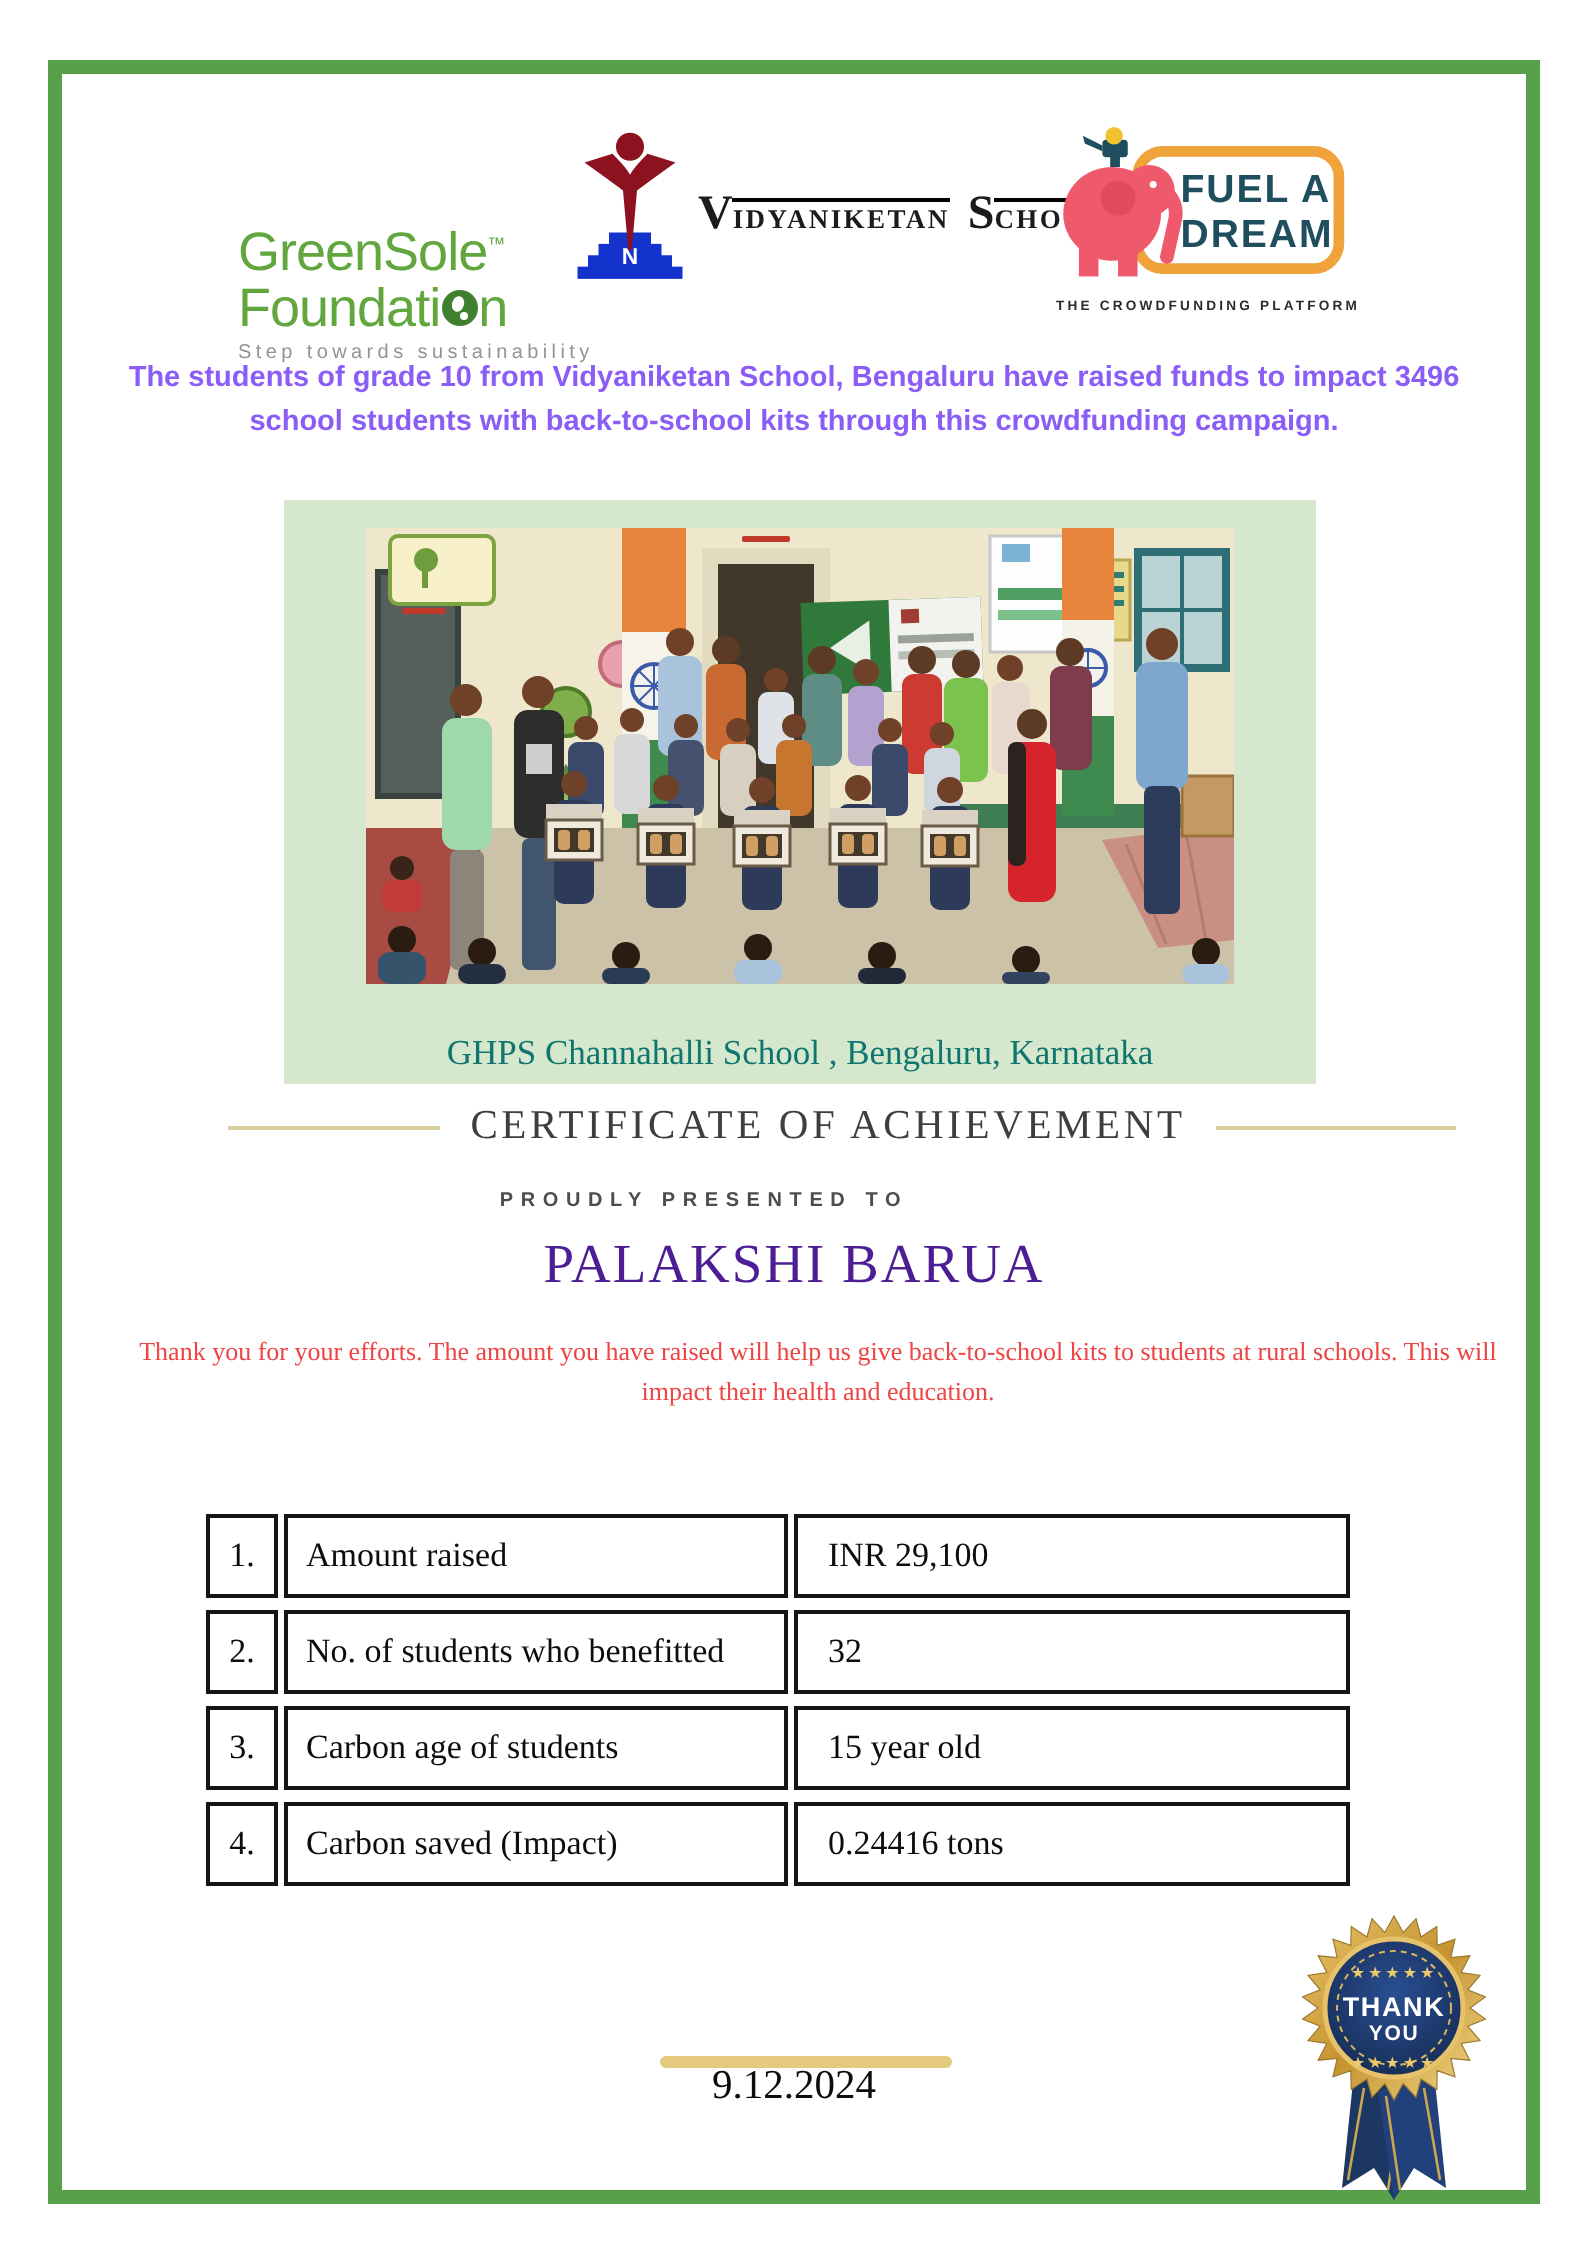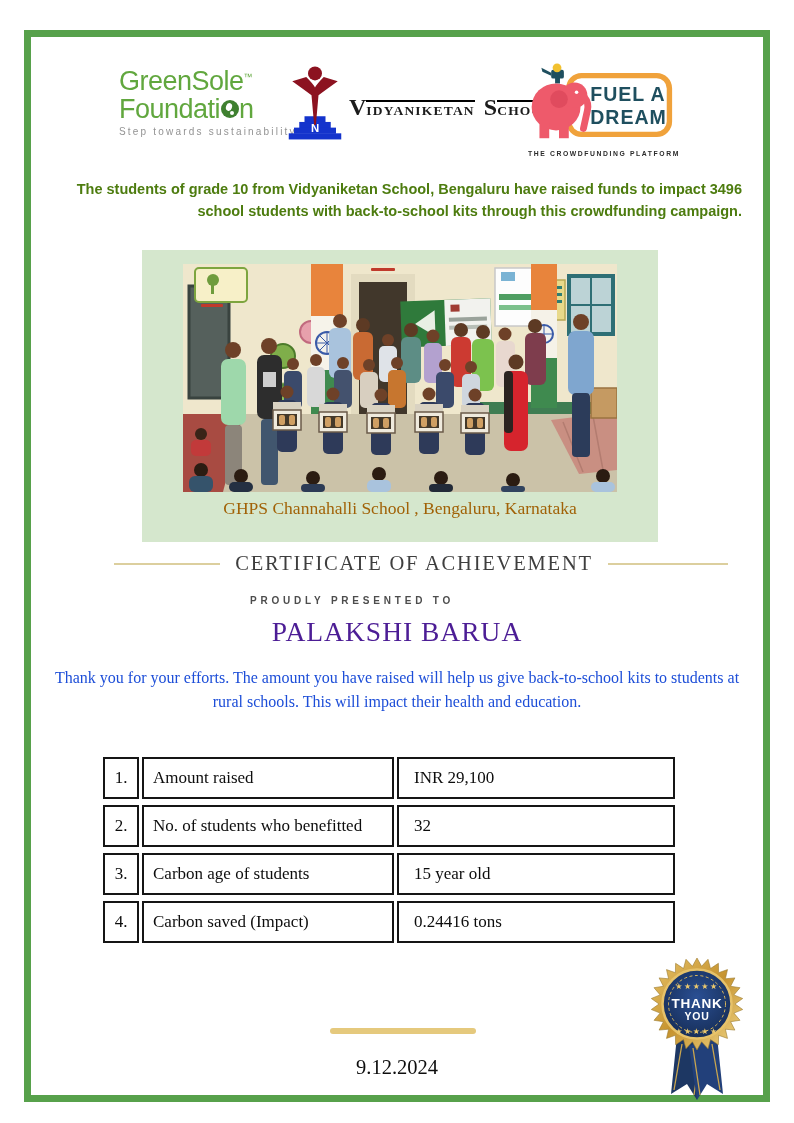--- a/index.html
+++ b/index.html
@@ -5,74 +5,74 @@
   * { margin:0; padding:0; box-sizing:border-box; }
   html,body { background:#ffffff; }
   body { width:794px; height:1123px; font-family:"Liberation Serif", serif; position:relative; overflow:hidden; }
   .page { position:absolute; left:0; top:0; width:794px; height:1123px; background:#fff; }
   .frame { position:absolute; left:24px; top:30px; width:746px; height:1072px; border:7px solid #57a14b; }
 
   
   .logos { position:absolute; left:31px; top:60px; width:732px; height:92px; }
 
   .gs-logo { position:absolute; left:88px; top:8px; width:170px; font-family:"Liberation Sans", sans-serif; color:#61a73e; line-height:1.02; }
-  .gs-line1 { font-size:27px; letter-spacing:-0.5px; }
+  .gs-line1 { font-size:27px; letter-spacing:-0.5px;margin-top:45px; }
   .gs-line1 sup { font-size:9px; color:#61a73e; }
   .gs-line2 { font-size:27px; letter-spacing:-0.5px; white-space:nowrap; }
   .foot-o { display:inline-block; width:18px; height:18px; border-radius:50%; background:#3f8030; position:relative; vertical-align:baseline; margin:0 0.5px; }
   .foot-o .fo-a { position:absolute; left:5px; top:3px; width:6px; height:8px; border-radius:50%; background:#fff; transform:rotate(18deg); }
   .foot-o .fo-b { position:absolute; left:9px; top:11px; width:4px; height:4px; border-radius:50%; background:#fff; }
   .gs-tagline { margin-top:4px; font-size:10px; letter-spacing:2.2px; color:#939393; white-space:nowrap; }
 
   .vk-logo { position:absolute; left:256px; top:0; width:240px; height:92px; }
   .vk-mark { position:absolute; left:0; top:2px; width:56px; height:84px; }
   .vk-text { position:absolute; left:62px; top:34px; white-space:nowrap; font-family:"Liberation Serif", serif; font-weight:bold; color:#1c1c1c; }
   .vk-text .big { font-size:24px; }
   .vk-text .sc { font-size:13.5px; letter-spacing:1.2px; border-top:2px solid #000000; padding-top:1px; }
   .vk-text .gap { display:inline-block; width:9px; }
 
   .fd-logo { position:absolute; left:497px; top:2px; width:148px; }
   .fd-svg { width:148px; height:86px; display:block; }
   .fd-tagline { margin-top:2px; text-align:center; font-family:"Liberation Sans", sans-serif; font-size:6.8px; font-weight:bold; letter-spacing:1.6px; color:#2b2b2b; white-space:nowrap; }
 
   
-  .statement { position:absolute; left:52px; top:178px; width:690px; text-align:right;
-    font-family:"Liberation Sans", sans-serif; font-weight:bold; font-size:14.5px; line-height:1.55; color:#4d7c0f; }
+  .statement { position:absolute; left:52px; top:178px; width:690px; text-align:center;
+    font-family:"Liberation Sans", sans-serif; font-weight:bold; font-size:14.5px; line-height:1.55; color:#8b5cf6; }
 
   
   .photo-panel { position:absolute; left:142px; top:250px; width:516px; height:292px; background:#d5e7cd; }
   .photo { position:absolute; left:41px; top:14px; width:434px; height:228px; display:block; }
-  .caption { position:absolute; left:0; top:248px; width:516px; text-align:center; font-size:17.5px; color:#a16207; }
+  .caption { position:absolute; left:0; top:266px; width:516px; text-align:center; font-size:17.5px; color:#0f766e; }
 
   
   .heading-row { position:absolute; left:0; top:552px; width:794px; display:flex; align-items:center; justify-content:center; gap:15px;padding-left:48px; }
   .rule { height:2px; background:#dccf9e; }
   .rule.l { width:106px; }
   .rule.r { width:120px; }
   .heading { font-size:20.5px; font-weight:normal; letter-spacing:1.8px; color:#3e3e3e; white-space:nowrap; }
 
   .presented { position:absolute; left:0; top:595px; width:704px; text-align:center;
     font-family:"Liberation Sans", sans-serif; font-size:10px; font-weight:bold; letter-spacing:3.8px; color:#4d4d4d; }
 
   .recipient { position:absolute; left:0; top:616px; width:794px; text-align:center;
     font-size:27.5px; letter-spacing:1px; color:#4c1d95; }
 
-  .message { position:absolute; left:40px; top:666px; width:714px; text-align:center;
-    font-size:16px; line-height:1.5; color:#1d4ed8; }
+  .message { position:absolute; left:52px; top:666px; width:714px; text-align:center;
+    font-size:13px; line-height:1.5; color:#ef4444; }
 
   
   .impact { position:absolute; left:100px; top:751px; border-collapse:separate; border-spacing:3px 6px; }
   .impact td { border:2px solid #151515; height:42px; font-size:17px; color:#0d0d0d; vertical-align:middle; background:#fff; }
   .impact td.num { width:36px; text-align:center; }
   .impact td.lbl { width:252px; padding-left:9px; }
   .impact td.val { width:278px; padding-left:15px; }
 
   
   .date-line { position:absolute; left:330px; top:1028px; width:146px; height:6px; border-radius:3px; background:#e5c97d; }
-  .date { position:absolute; left:0; top:1056px; width:794px; text-align:center; font-size:20.5px; color:#0d0d0d; }
+  .date { position:absolute; left:0; top:1032px; width:794px; text-align:center; font-size:20.5px; color:#0d0d0d; }
 
   .badge { position:absolute; left:637px; top:952px; width:120px; height:148px; z-index:5; }
 </style>
 </head>
 <body>
 
 <div class="page">
   <div class="frame"></div>
 
   <header class="logos">

